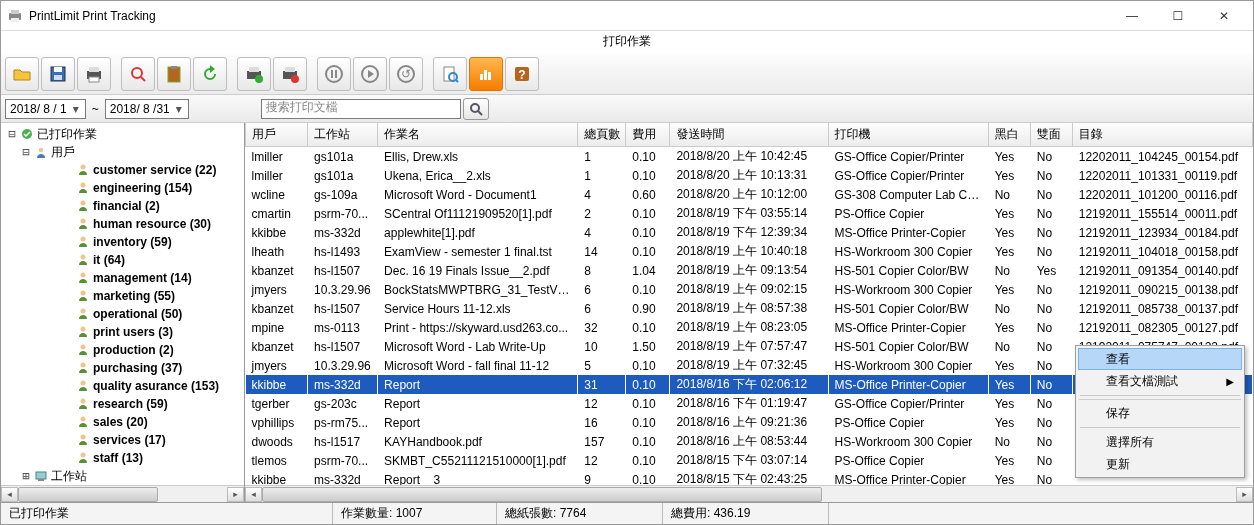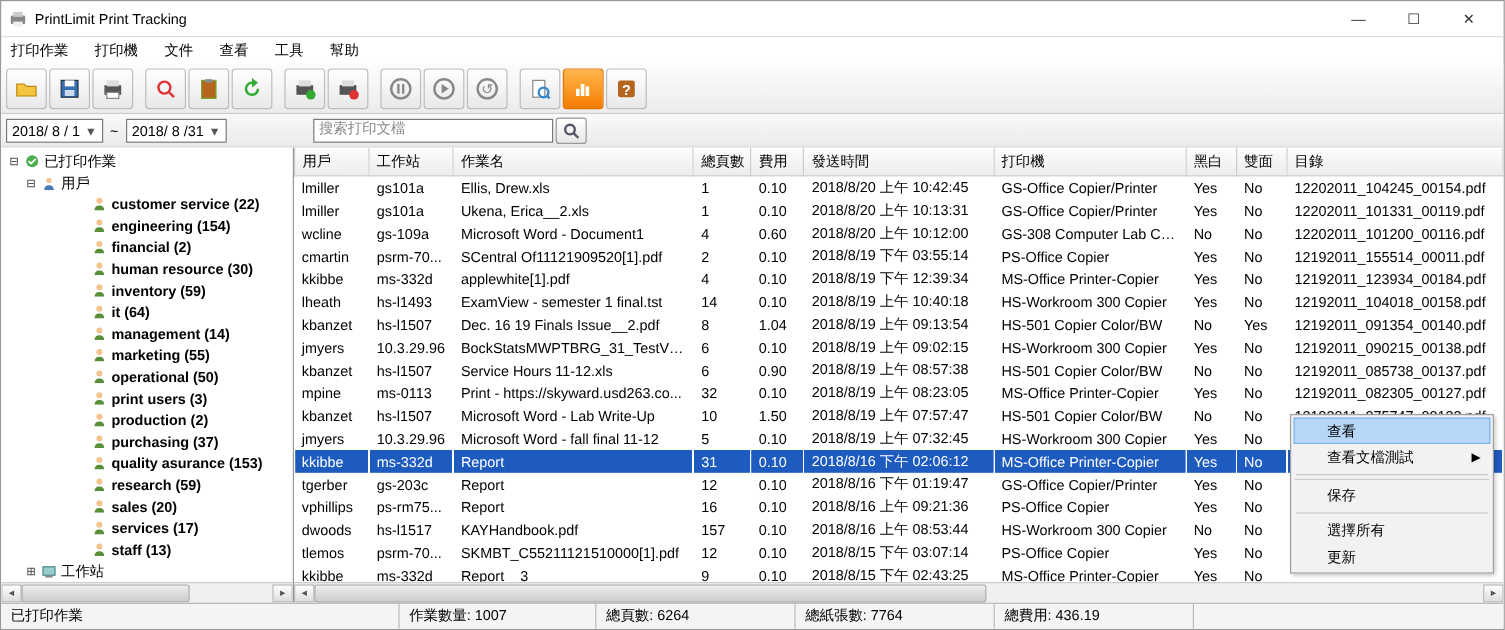--- a/index.html
+++ b/index.html
@@ -2,21 +2,21 @@
 <html><head>
 <meta charset="utf-8">
 <style>
 * { margin:0; padding:0; box-sizing:border-box; font-family:"Microsoft YaHei","Segoe UI",Tahoma,sans-serif; font-size:12px; }
 body { background:#fff; width:1254px; height:525px; border:1px solid #999; display:flex; flex-direction:column; overflow:hidden; }
 .titlebar { height:30px; display:flex; align-items:center; padding:0 6px; border-bottom:1px solid #ddd; }
 .titlebar .app-icon { width:16px; height:16px; margin-right:6px; }
 .titlebar .title { flex:1; }
 .winbtns { display:flex; gap:0; }
 .winbtn { width:46px; height:28px; display:flex; align-items:center; justify-content:center; color:#333; }
-.menubar { height:22px; display:flex; align-items:center; padding:0 4px; gap:14px; }
+.menubar { height:22px; display:flex; align-items:center; padding:0 4px; gap:14px;flex-direction:column; }
 .menubar span { padding:2px 4px; }
 .toolbar { height:42px; display:flex; align-items:center; padding:2px 4px; gap:2px; border-bottom:1px solid #ccc; background:linear-gradient(#fdfdfd,#ececec); }
 .tbtn { width:34px; height:34px; border:1px solid #bdbdbd; border-radius:3px; background:linear-gradient(#fff,#e8e8e8); display:flex; align-items:center; justify-content:center; }
 .tbtn.orange { background:linear-gradient(#ffb74d,#f57c00); border-color:#e67300; }
 .tsep { width:6px; }
 .filterbar { height:28px; display:flex; align-items:center; padding:12px 4px; gap:2px; border-bottom:1px solid #ccc; background:linear-gradient(#fafafa,#eaeaea); }
 .datebox { height:20px; border:1px solid #7a7a7a; background:#fff; display:flex; align-items:center; padding:0 2px; }
 .datebox .dt { padding:0 2px; }
 .datebox .dd { width:14px; text-align:center; color:#555; }
 .tilde { padding:0 4px; }
@@ -684,16 +684,15 @@
           <div class="thumb"></div>
         </div>
       <div class="arrow">▸</div>
     </div>
   </div>
 </div>
 
 <div class="statusbar">
   <div class="cell" style="width:332px">已打印作業</div>
   <div class="cell" style="width:164px">作業數量: 1007</div>
-  <div class="cell" style="width:166px">總頁數: 6264</div>
   <div class="cell" style="width:166px">總紙張數: 7764</div>
   <div class="cell" style="width:166px">總費用: 436.19</div>
 </div>
 
 </body></html>

